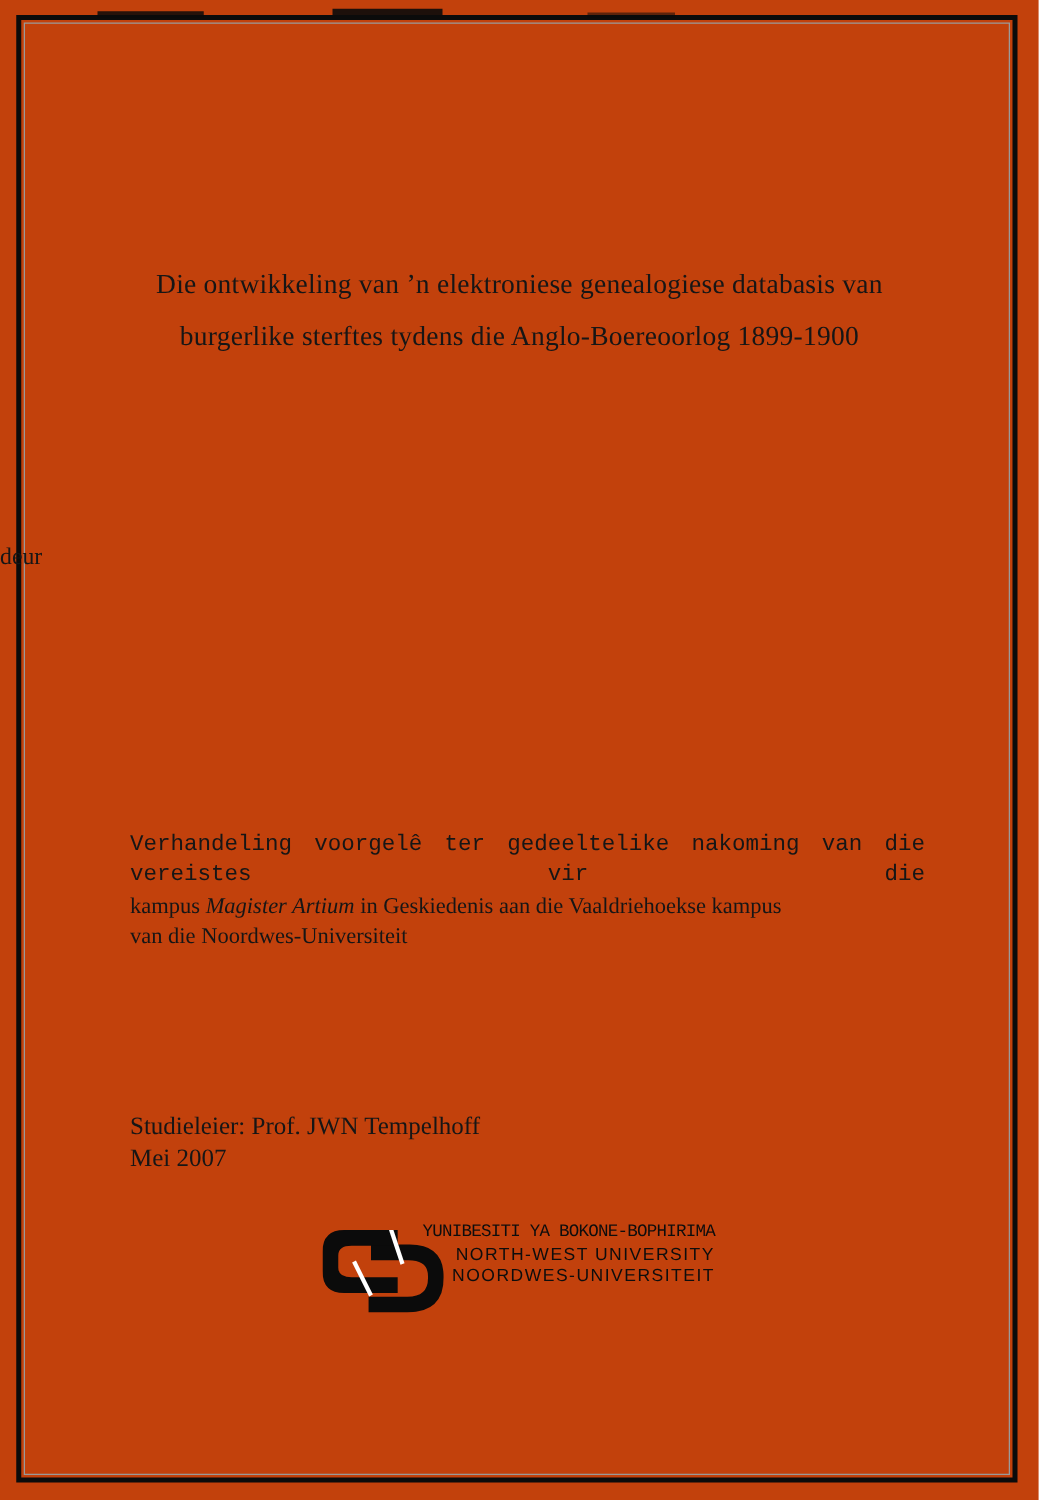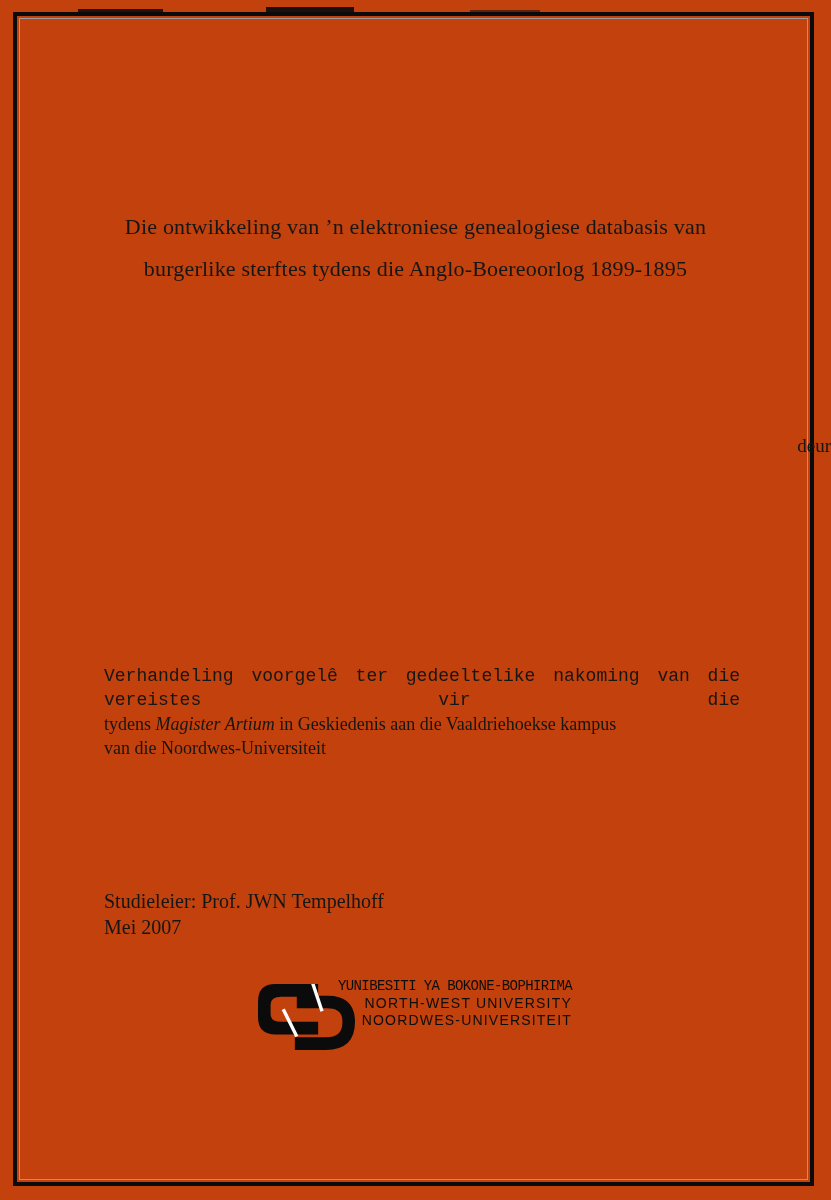--- a/index.html
+++ b/index.html
@@ -38,21 +38,21 @@
     top: 206px; left: 0; right: 0;
     text-align: center;
     font-size: 22px;
     line-height: 42px;
     letter-spacing: 0.2px;
   }
 
   .byline {
     position: absolute;
     top: 433px; left: 0; right: 0;
-    text-align: right;
+    text-align: left;
     font-size: 19px;
     line-height: 26px;
   }
 
   .author {
     position: absolute;
     top: 512px; left: 0; right: 0;
     text-align: center;
     font-size: 21px;
     line-height: 28px;
@@ -103,29 +103,29 @@
 
   <div class="frame-outer">
     <div class="frame-inner"></div>
   </div>
   <div class="smudge s1"></div>
   <div class="smudge s2"></div>
   <div class="smudge s3"></div>
 
   <div class="thesis-title">
     <div>Die ontwikkeling van ’n elektroniese genealogiese databasis van</div>
-    <div>burgerlike sterftes tydens die Anglo-Boereoorlog 1899-1895</div>
+    <div>burgerlike sterftes tydens die Anglo-Boereoorlog 1899-1900</div>
   </div>
 
   <div class="byline">deur</div>
 
 
   <div class="statement">
     <div class="just">Verhandeling voorgelê ter gedeeltelike nakoming van die vereistes vir die</div>
-    <div><span>tydens </span><span class="italic">Magister Artium</span><span> in Geskiedenis aan die Vaaldriehoekse kampus</span></div>
+    <div><span>kampus </span><span class="italic">Magister Artium</span><span> in Geskiedenis aan die Vaaldriehoekse kampus</span></div>
     <div>van die Noordwes-Universiteit</div>
   </div>
 
   <div class="supervisor-block">
     <div>Studieleier: Prof. JWN Tempelhoff</div>
     <div>Mei 2007</div>
   </div>
 
   <svg class="logo-mark" viewBox="0 0 100 68" xmlns="http://www.w3.org/2000/svg" aria-hidden="true">
 

